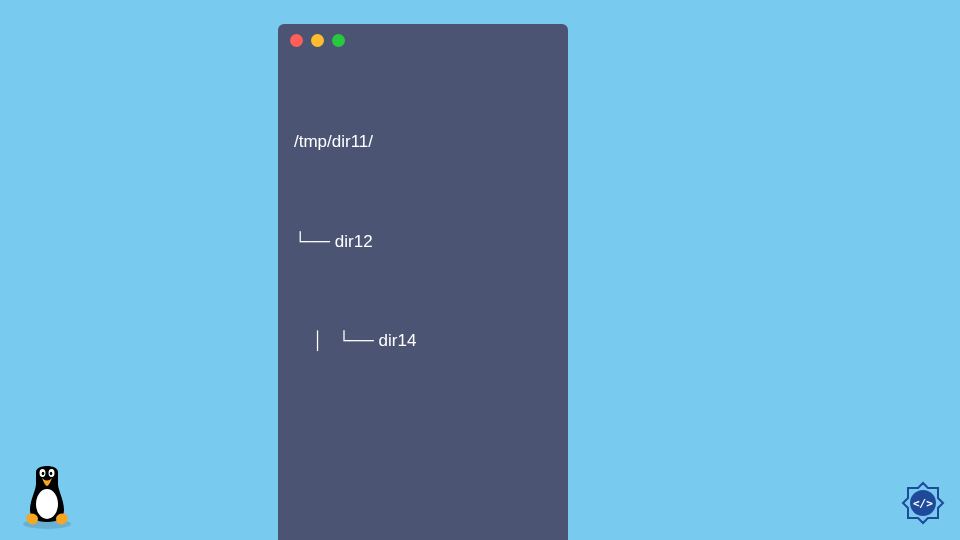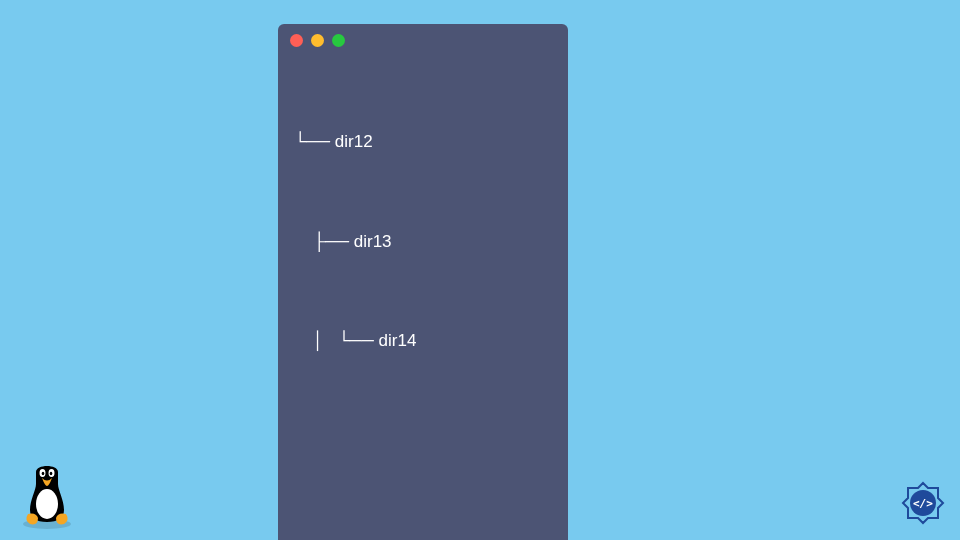--- a/index.html
+++ b/index.html
@@ -78,22 +78,22 @@
 </head>
 <body>
 
 <div class="terminal">
   <div class="titlebar">
     <div class="dot red"></div>
     <div class="dot yellow"></div>
     <div class="dot green"></div>
   </div>
   <div class="terminal-body">
+    <span class="tree-line">/tmp/dir11/</span>
     <span class="tree-line">└── dir12</span>
-    <span class="tree-line">    ├── dir13</span>
     <span class="tree-line">    │   └── dir14</span>
     
     
     
     
   </div>
 </div>
 
 <div class="tux">
   <svg width="62" height="70" viewBox="0 0 62 70">

